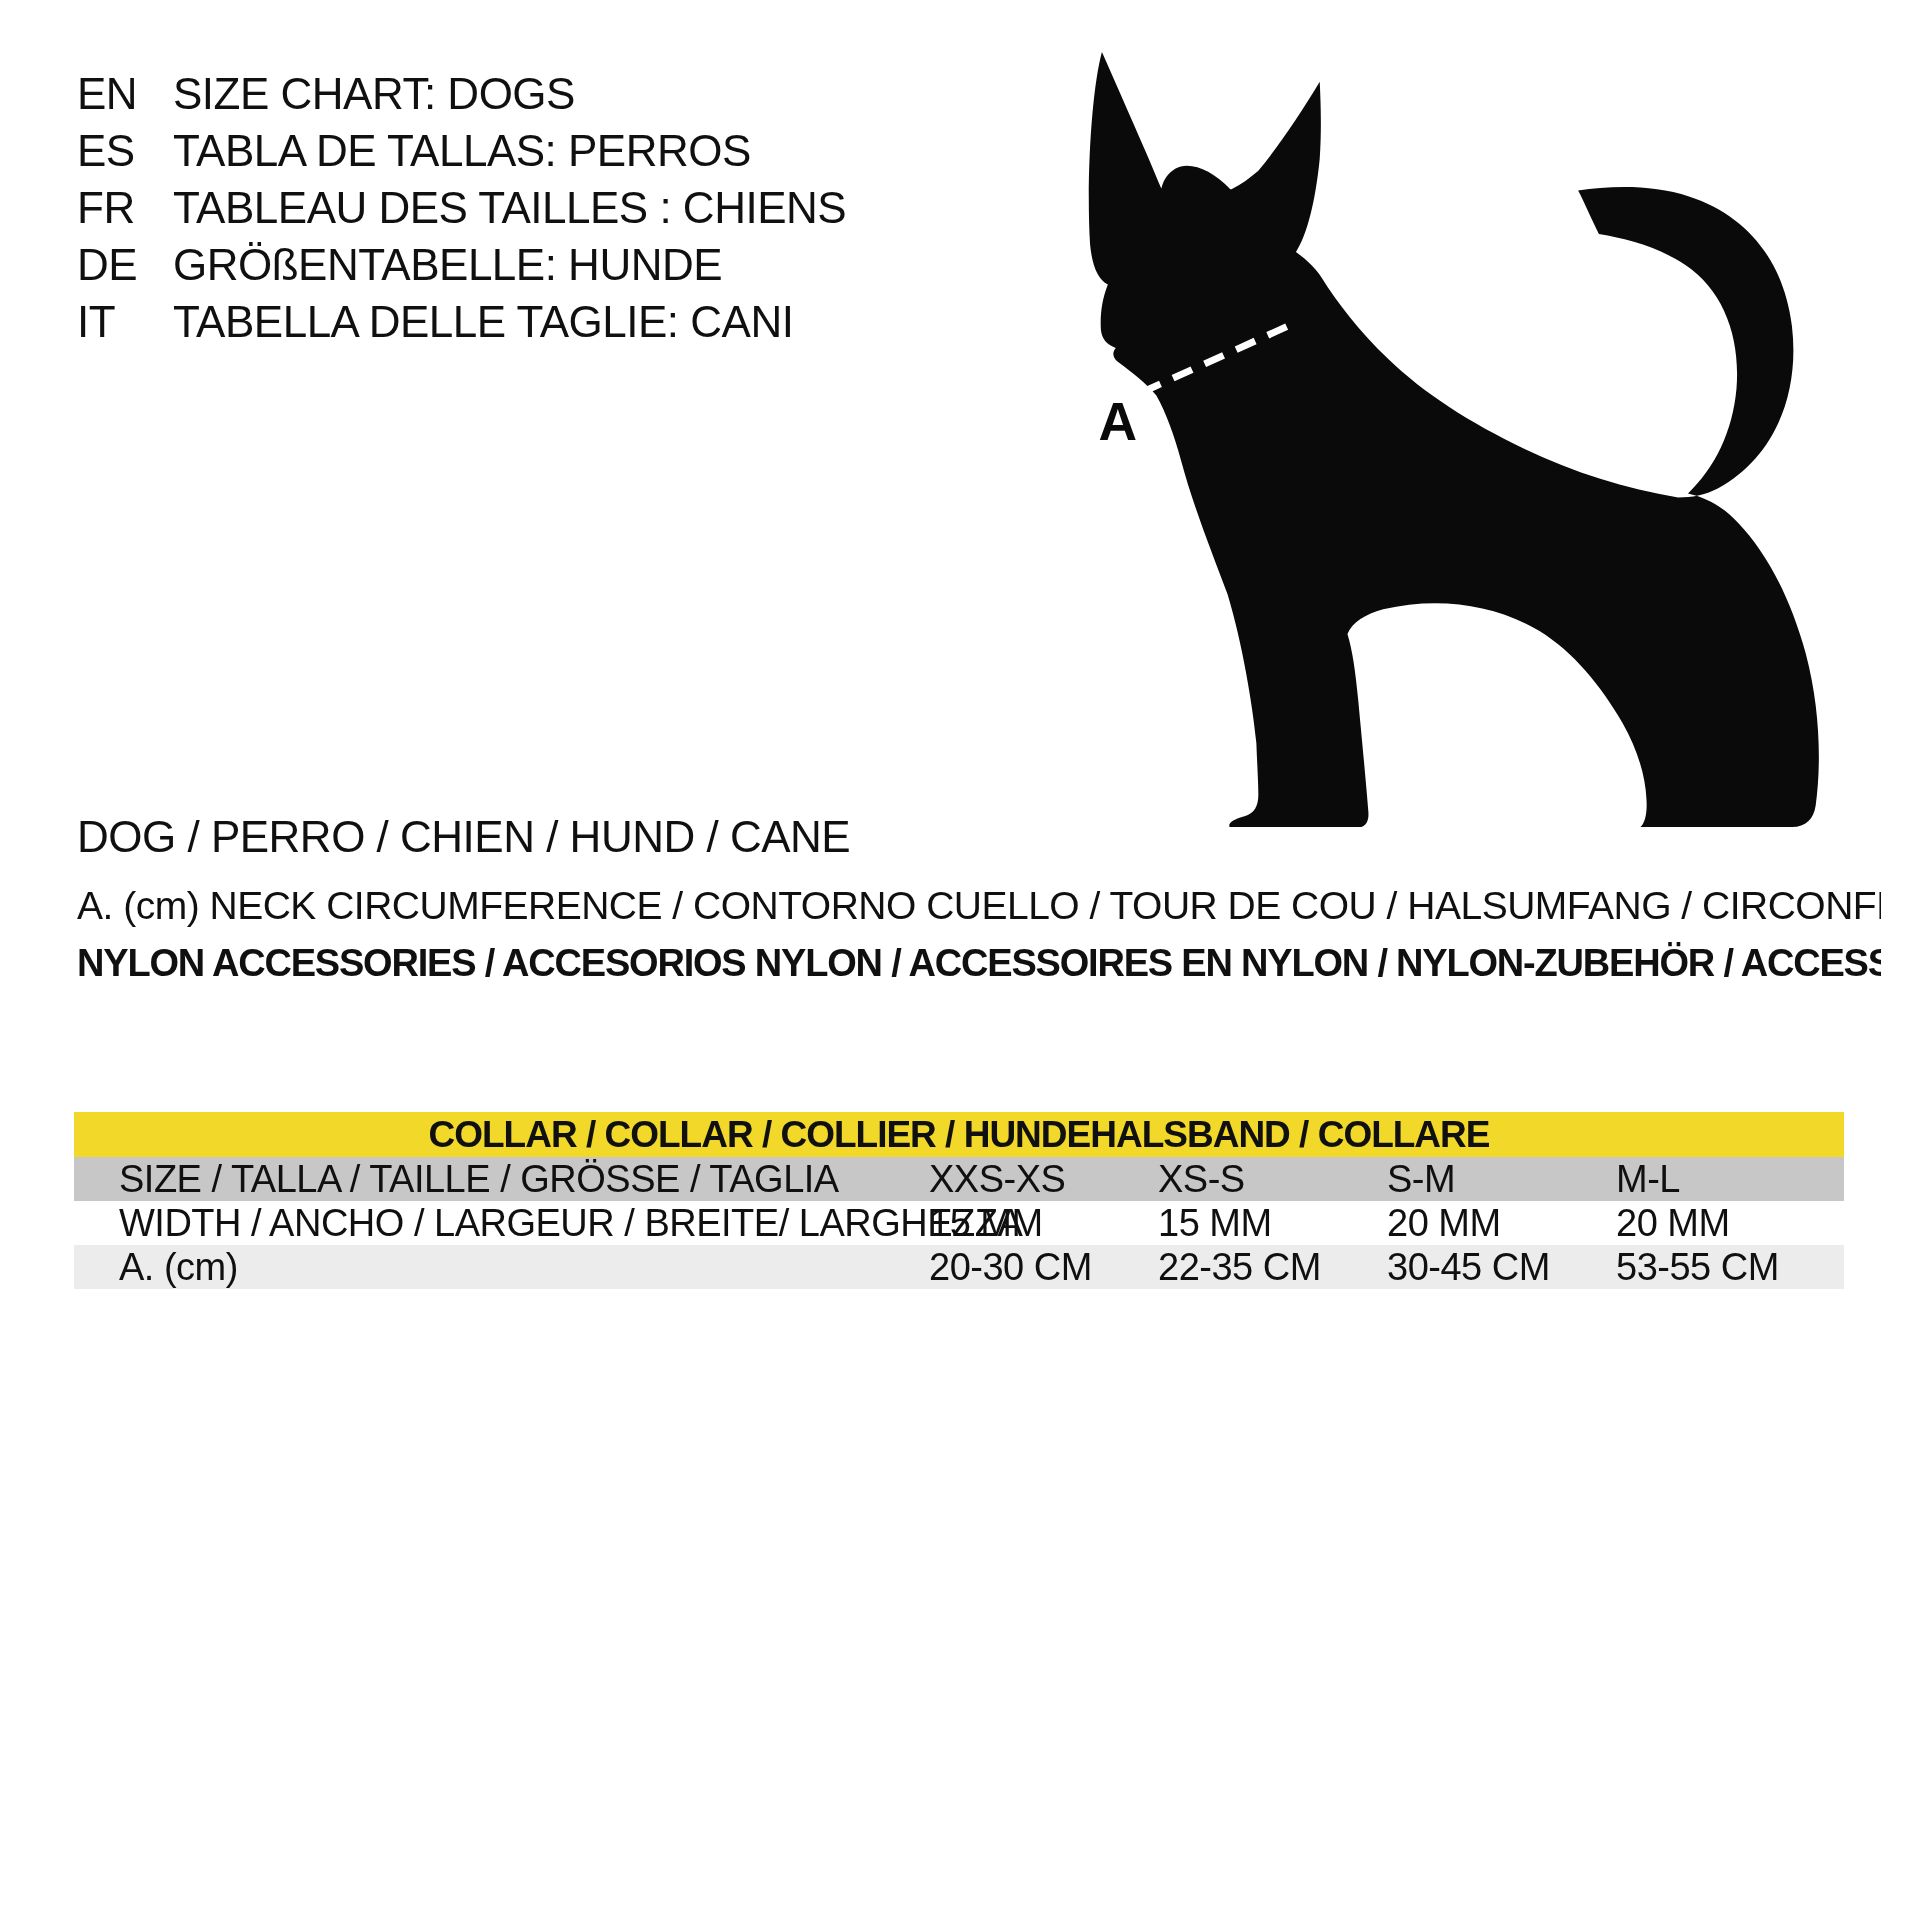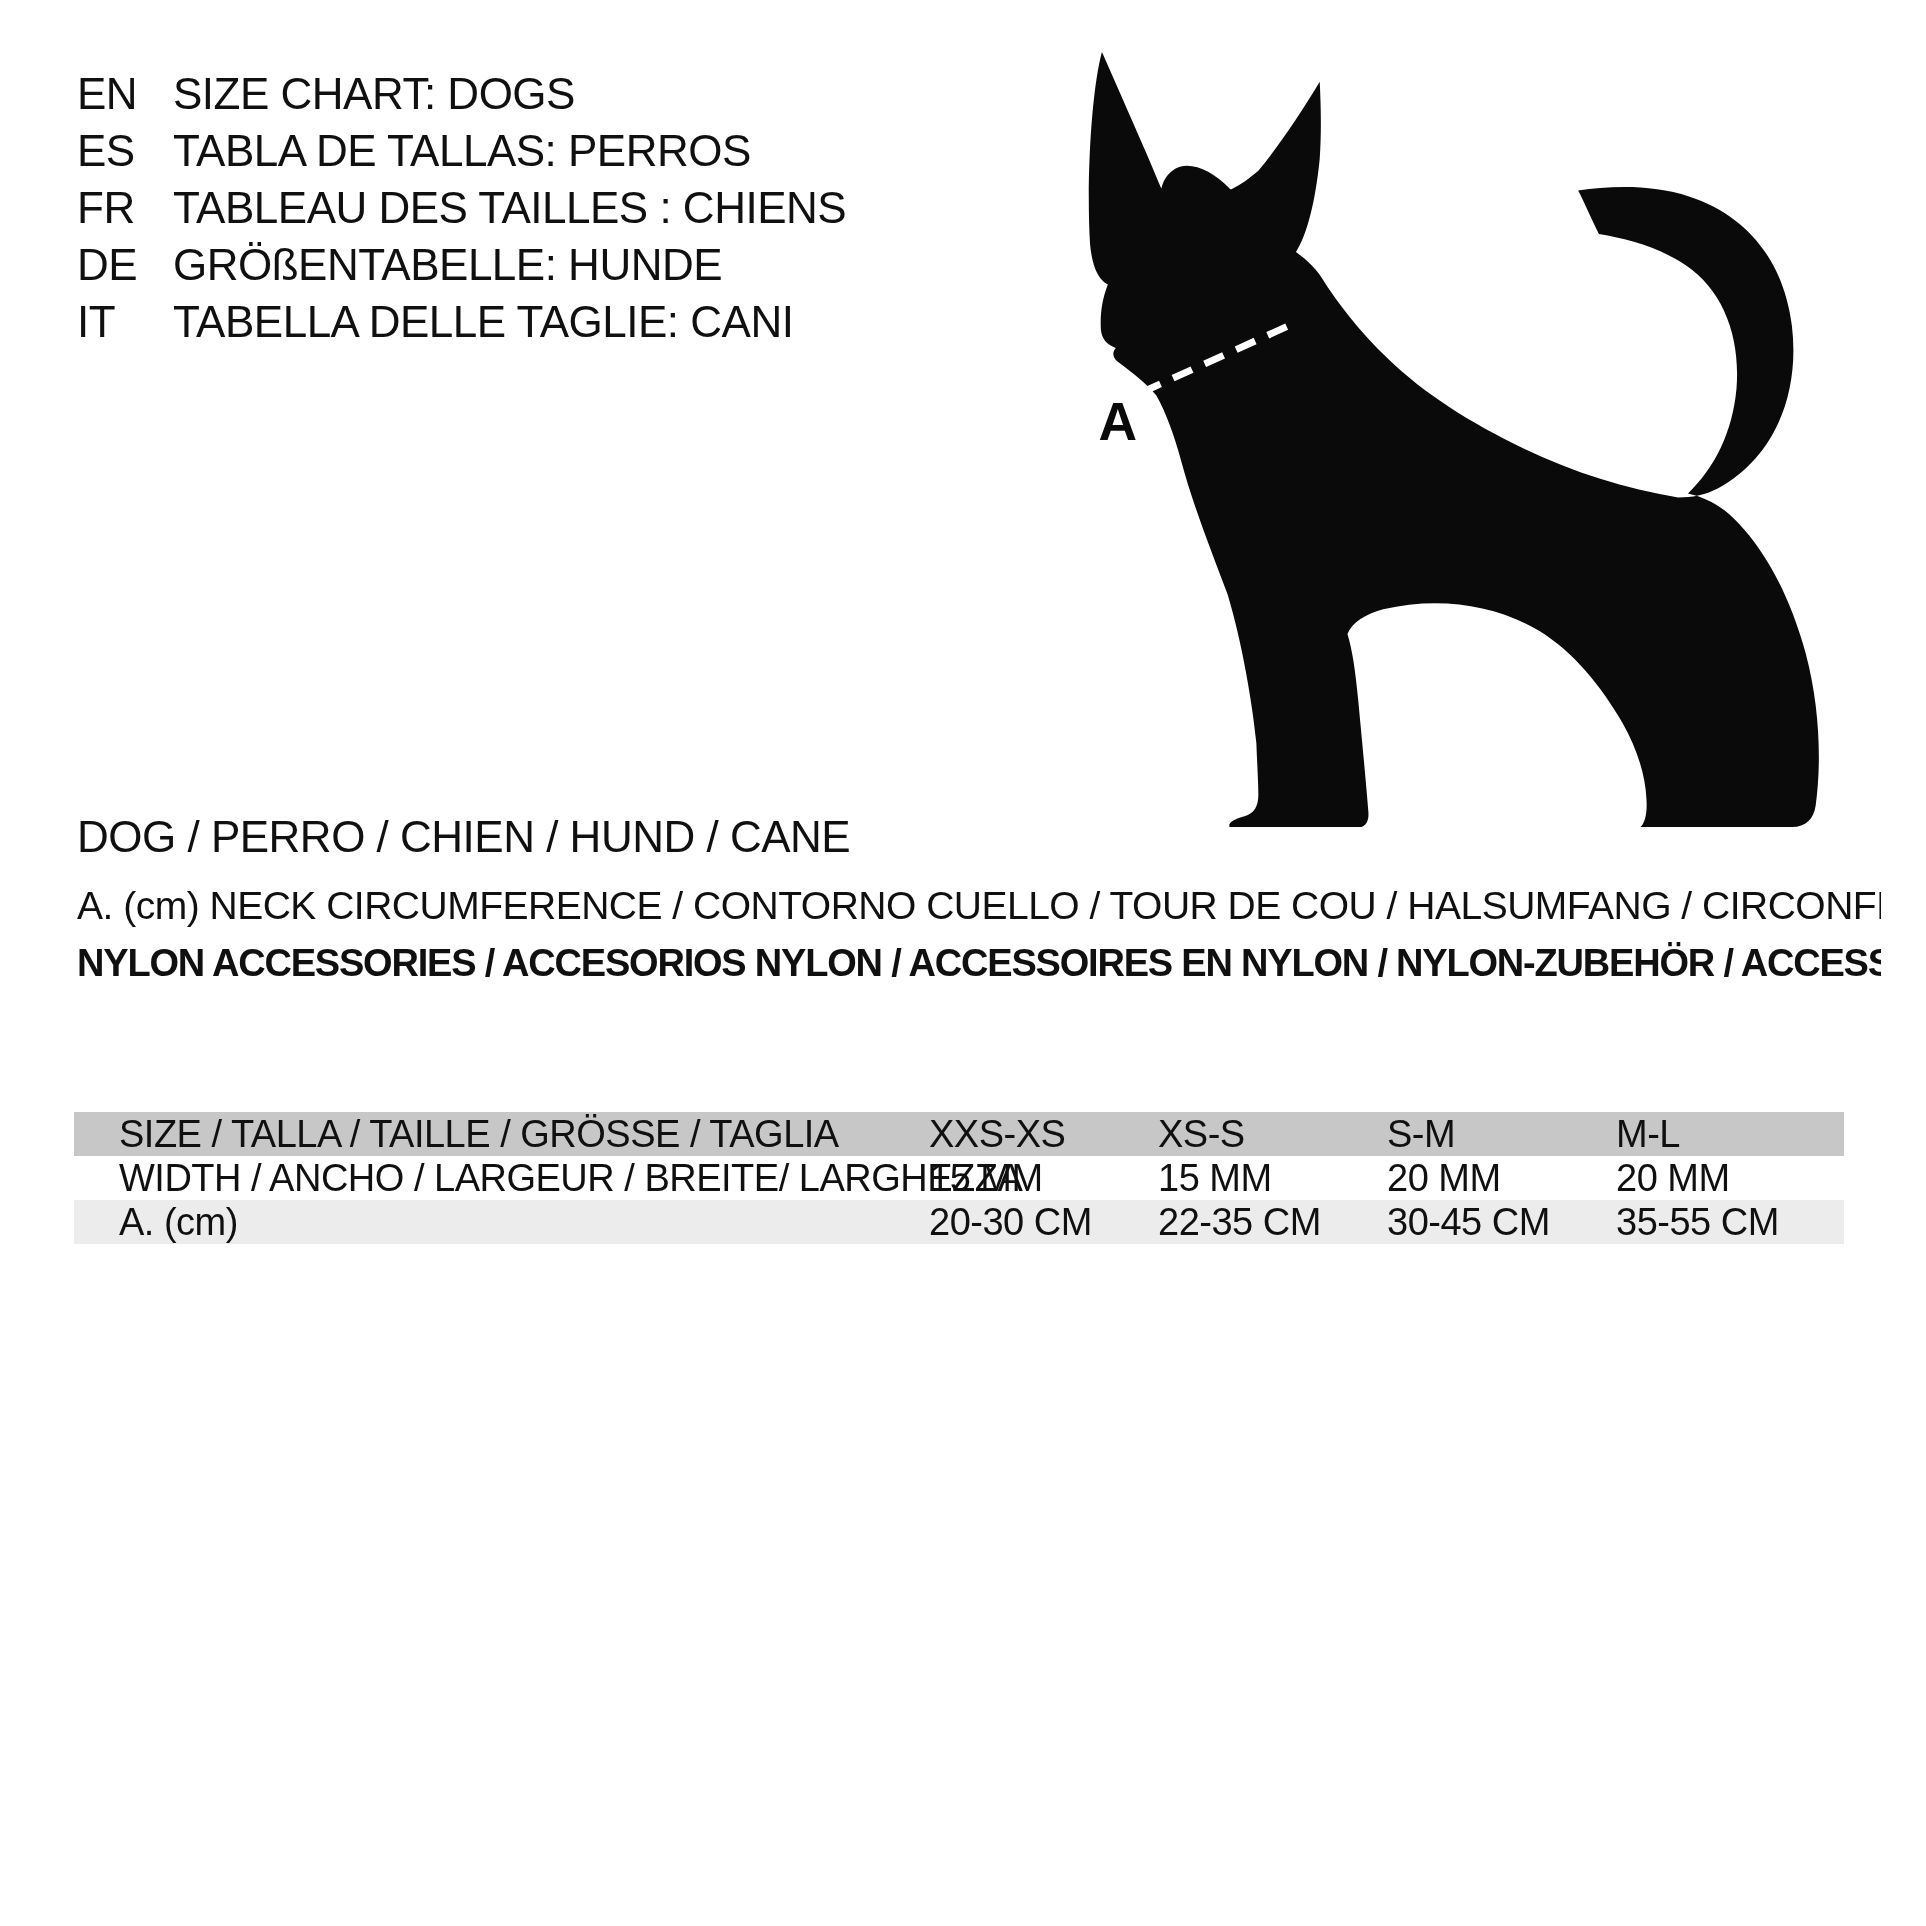--- a/index.html
+++ b/index.html
@@ -120,20 +120,21 @@
       <path d="M 248,356 L 398,288" fill="none" stroke="#FFFFFF" stroke-width="7" stroke-dasharray="21 14"></path>
       <text x="243" y="404" text-anchor="end" font-family="Liberation Sans, sans-serif" font-size="54" font-weight="bold" fill="#0A0A0A">A</text>
     </svg>
   </figure>
 
   <div class="animal-caption">DOG / PERRO / CHIEN / HUND / CANE</div>
   <div class="note-measure">A. (cm) NECK CIRCUMFERENCE / CONTORNO CUELLO / TOUR DE COU / HALSUMFANG / CIRCONFERENZA COLLO</div>
   <div class="note-material">NYLON ACCESSORIES / ACCESORIOS NYLON / ACCESSOIRES EN NYLON / NYLON-ZUBEHÖR / ACCESSORI IN NYLON</div>
 
   <section class="size-table">
+    <div class="t-header">COLLAR / COLLAR / COLLIER / HUNDEHALSBAND / COLLARE</div>
 
     <div class="t-row row-size">
       <span class="t-label">SIZE / TALLA / TAILLE / GRÖSSE / TAGLIA</span>
       <span class="t-val">XXS-XS</span>
       <span class="t-val">XS-S</span>
       <span class="t-val">S-M</span>
       <span class="t-val">M-L</span>
     </div>
 
     <div class="t-row row-width">
@@ -142,18 +143,18 @@
       <span class="t-val">15 MM</span>
       <span class="t-val">20 MM</span>
       <span class="t-val">20 MM</span>
     </div>
 
     <div class="t-row row-neck">
       <span class="t-label">A. (cm)</span>
       <span class="t-val">20-30 CM</span>
       <span class="t-val">22-35 CM</span>
       <span class="t-val">30-45 CM</span>
-      <span class="t-val">35-55 CM</span>
+      <span class="t-val">53-55 CM</span>
     </div>
   </section>
 
 </div>
 
 
 </body></html>

